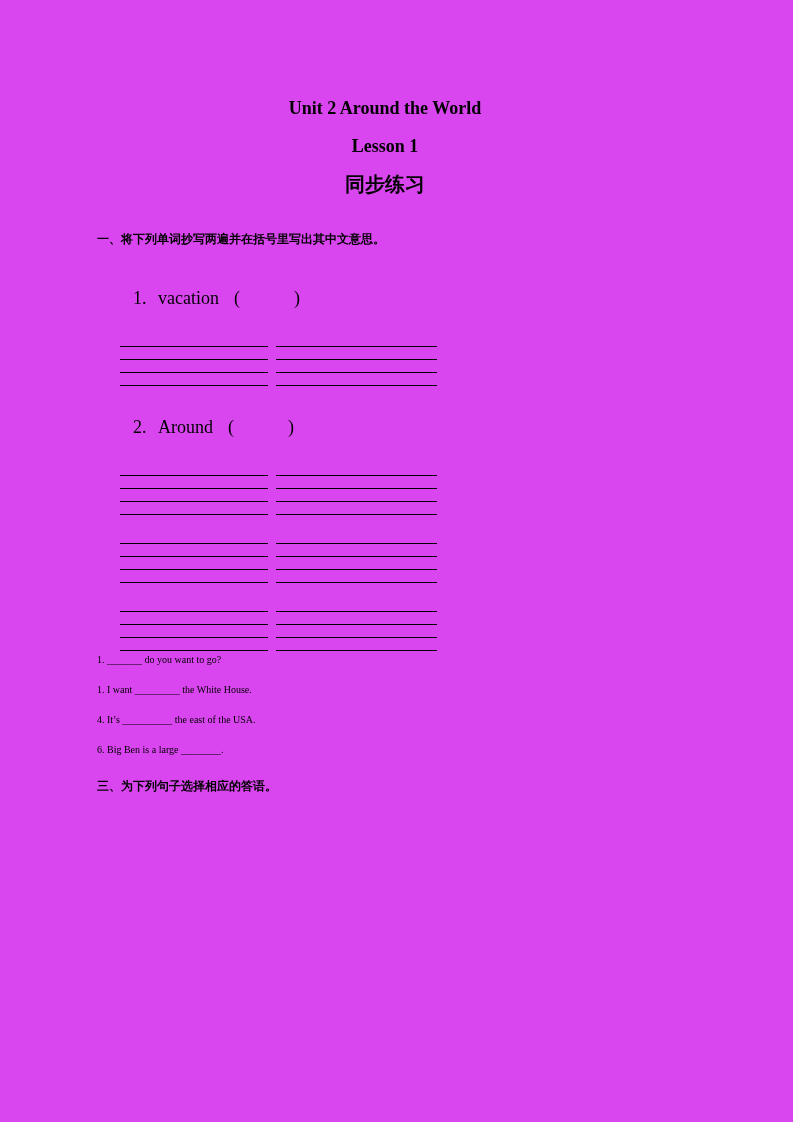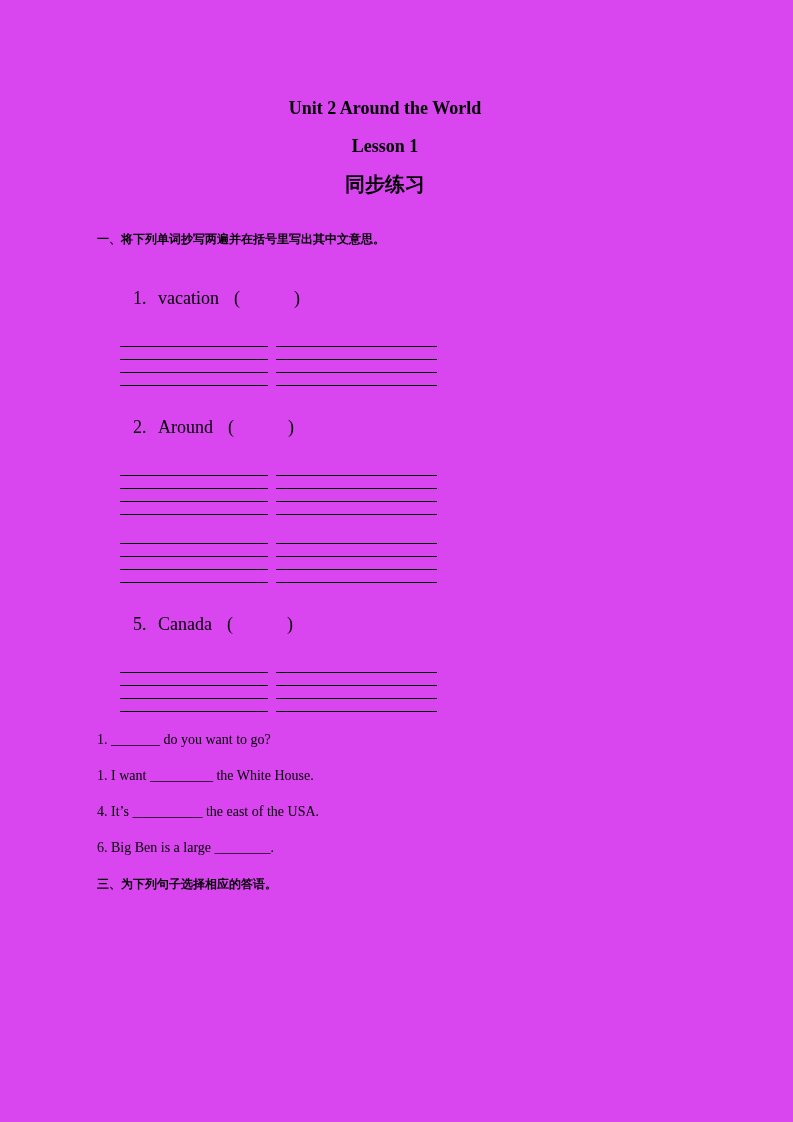--- a/index.html
+++ b/index.html
@@ -45,22 +45,22 @@
   .word-head { font-size: 18px; line-height: 17px; white-space: pre; }
   .word-head .num { display: inline-block; width: 25px; }
   .word-head .blank { margin-left: 15px; white-space: pre; }
   .line-grid { margin: 10px 0 0 23px; }
   .line-row { display: flex; gap: 8px; height: 13px; }
   .hl { display: block; border-bottom: 1px solid #000; }
   .hl.left  { width: 148px; }
   .hl.right { width: 161px; }
   
   .fill-item {
-    font-size: 14px; line-height: 17px;
-    margin-bottom: 13px; white-space: pre; margin-top: 19px;
+    font-size: 10px; line-height: 17px;
+    margin-bottom: 13px; white-space: pre;
   }
 </style>
 </head>
 <body>
 
 <div class="page">
 
   <div class="titles">
     <div class="doc-title">Unit 2 Around the World</div>
     <div class="doc-lesson">Lesson 1</div>
@@ -134,23 +134,20 @@
           </div>
           <div class="line-row">
             <span class="hl left"></span>
             <span class="hl right"></span>
           </div>
         </div>
     </div>
 
 
     <div class="word-item">
-      <div class="word-head">
-        <span class="num">5.</span><span class="word">Canada</span><span class="blank">(            )</span>
-      </div>
       <div class="line-grid">
           <div class="line-row">
             <span class="hl left"></span>
             <span class="hl right"></span>
           </div>
           <div class="line-row">
             <span class="hl left"></span>
             <span class="hl right"></span>
           </div>
           <div class="line-row">

